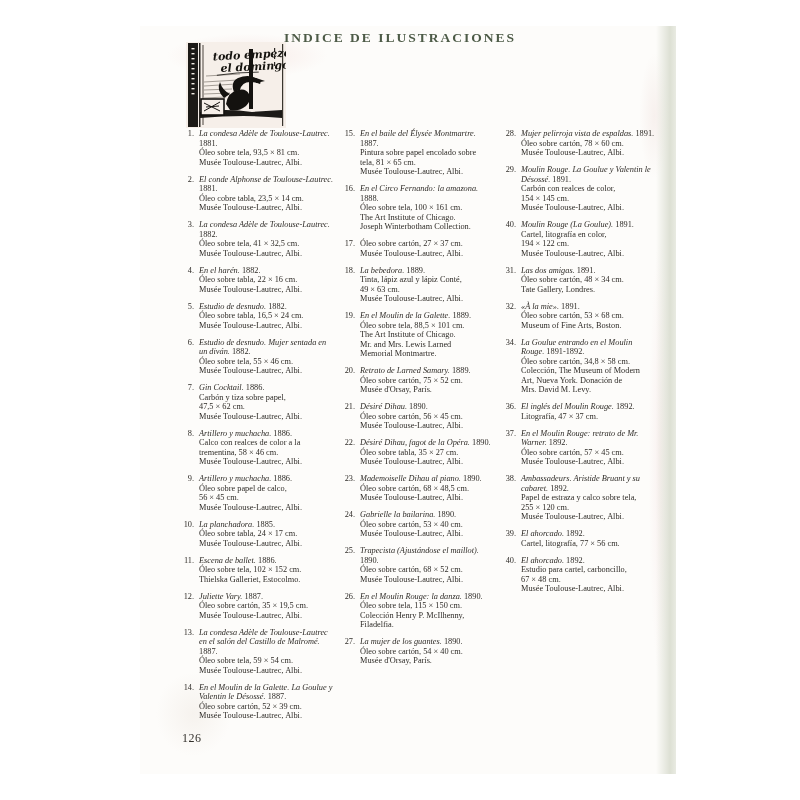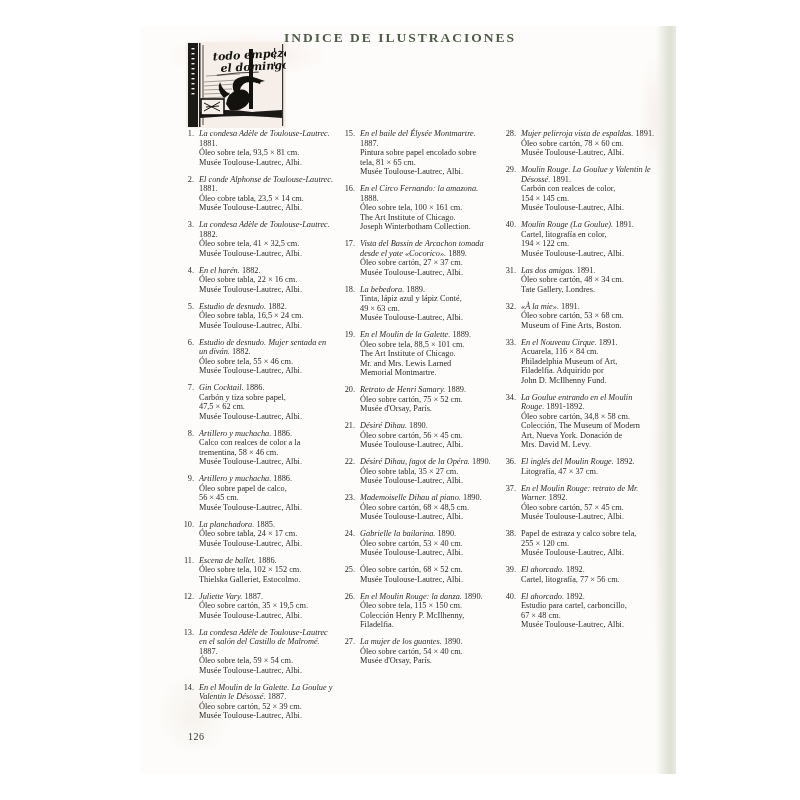--- a/index.html
+++ b/index.html
@@ -39,21 +39,21 @@
     position:relative;padding-left:18px;margin-bottom:7.5px;
     font-size:8.3px;line-height:9.5px;color:#2e2b27;
   }
   .entry .num{
     position:absolute;left:0;top:0;width:13px;text-align:right;
   }
   .entry .t{font-style:italic;}
   .entry .y{font-style:normal;}
   .detail{white-space:normal;}
   .pageno{
-    position:absolute;left:188px;top:731px;font-size:10px;color:#33312c;
+    position:absolute;left:182px;top:731px;font-size:12px;color:#33312c;
     letter-spacing:.5px;
   }
   svg text.script{
     font-family:"DejaVu Serif","Liberation Serif",serif;
     font-style:italic;font-weight:bold;font-size:11px;fill:#15130f;
   }
 </style>
 </head>
 <body>
 
@@ -223,42 +223,41 @@
         </div>
         <div class="entry">
           <span class="num">16.</span>
           <div class="head"><span class="t">En el Circo Fernando: la amazona.</span> <span class="y">1888.</span></div>
           <div class="detail">Óleo sobre tela, 100 × 161 cm.</div>
           <div class="detail">The Art Institute of Chicago.</div>
           <div class="detail">Joseph Winterbotham Collection.</div>
         </div>
         <div class="entry">
           <span class="num">17.</span>
-          <div class="head"><span class="t">Vista del Bassin de Arcachon tomada desde el yate «Cocorico».</span> <span class="y">1889.</span></div>
           <div class="detail">Óleo sobre cartón, 27 × 37 cm.</div>
           <div class="detail">Musée Toulouse-Lautrec, Albi.</div>
         </div>
         <div class="entry">
           <span class="num">18.</span>
           <div class="head"><span class="t">La bebedora.</span> <span class="y">1889.</span></div>
           <div class="detail">Tinta, lápiz azul y lápiz Conté,</div>
           <div class="detail">49 × 63 cm.</div>
           <div class="detail">Musée Toulouse-Lautrec, Albi.</div>
         </div>
         <div class="entry">
           <span class="num">19.</span>
           <div class="head"><span class="t">En el Moulin de la Galette.</span> <span class="y">1889.</span></div>
           <div class="detail">Óleo sobre tela, 88,5 × 101 cm.</div>
           <div class="detail">The Art Institute of Chicago.</div>
           <div class="detail">Mr. and Mrs. Lewis Larned</div>
           <div class="detail">Memorial Montmartre.</div>
         </div>
         <div class="entry">
           <span class="num">20.</span>
-          <div class="head"><span class="t">Retrato de Henri Samary.</span> <span class="y">1889.</span></div>
+          <div class="head"><span class="t">Retrato de Larned Samary.</span> <span class="y">1889.</span></div>
           <div class="detail">Óleo sobre cartón, 75 × 52 cm.</div>
           <div class="detail">Musée d'Orsay, París.</div>
         </div>
         <div class="entry">
           <span class="num">21.</span>
           <div class="head"><span class="t">Désiré Dihau.</span> <span class="y">1890.</span></div>
           <div class="detail">Óleo sobre cartón, 56 × 45 cm.</div>
           <div class="detail">Musée Toulouse-Lautrec, Albi.</div>
         </div>
         <div class="entry">
@@ -274,20 +273,21 @@
           <div class="detail">Musée Toulouse-Lautrec, Albi.</div>
         </div>
         <div class="entry">
           <span class="num">24.</span>
           <div class="head"><span class="t">Gabrielle la bailarina.</span> <span class="y">1890.</span></div>
           <div class="detail">Óleo sobre cartón, 53 × 40 cm.</div>
           <div class="detail">Musée Toulouse-Lautrec, Albi.</div>
         </div>
         <div class="entry">
           <span class="num">25.</span>
+          <div class="head"><span class="t">Trapecista (Ajustándose el maillot).</span> <span class="y">1890.</span></div>
           <div class="detail">Óleo sobre cartón, 68 × 52 cm.</div>
           <div class="detail">Musée Toulouse-Lautrec, Albi.</div>
         </div>
         <div class="entry">
           <span class="num">26.</span>
           <div class="head"><span class="t">En el Moulin Rouge: la danza.</span> <span class="y">1890.</span></div>
           <div class="detail">Óleo sobre tela, 115 × 150 cm.</div>
           <div class="detail">Colección Henry P. McIlhenny,</div>
           <div class="detail">Filadelfia.</div>
         </div>
@@ -323,28 +323,20 @@
           <span class="num">31.</span>
           <div class="head"><span class="t">Las dos amigas.</span> <span class="y">1891.</span></div>
           <div class="detail">Óleo sobre cartón, 48 × 34 cm.</div>
           <div class="detail">Tate Gallery, Londres.</div>
         </div>
         <div class="entry">
           <span class="num">32.</span>
           <div class="head"><span class="t">«À la mie».</span> <span class="y">1891.</span></div>
           <div class="detail">Óleo sobre cartón, 53 × 68 cm.</div>
           <div class="detail">Museum of Fine Arts, Boston.</div>
-        </div>
-        <div class="entry">
-          <span class="num">33.</span>
-          <div class="head"><span class="t">En el Nouveau Cirque.</span> <span class="y">1891.</span></div>
-          <div class="detail">Acuarela, 116 × 84 cm.</div>
-          <div class="detail">Philadelphia Museum of Art,</div>
-          <div class="detail">Filadelfia. Adquirido por</div>
-          <div class="detail">John D. McIlhenny Fund.</div>
         </div>
         <div class="entry">
           <span class="num">34.</span>
           <div class="head"><span class="t">La Goulue entrando en el Moulin Rouge.</span> <span class="y">1891-1892.</span></div>
           <div class="detail">Óleo sobre cartón, 34,8 × 58 cm.</div>
           <div class="detail">Colección, The Museum of Modern</div>
           <div class="detail">Art, Nueva York. Donación de</div>
           <div class="detail">Mrs. David M. Levy.</div>
         </div>
         <div class="entry">
@@ -353,20 +345,21 @@
           <div class="detail">Litografía, 47 × 37 cm.</div>
         </div>
         <div class="entry">
           <span class="num">37.</span>
           <div class="head"><span class="t">En el Moulin Rouge: retrato de Mr. Warner.</span> <span class="y">1892.</span></div>
           <div class="detail">Óleo sobre cartón, 57 × 45 cm.</div>
           <div class="detail">Musée Toulouse-Lautrec, Albi.</div>
         </div>
         <div class="entry">
           <span class="num">38.</span>
+          <div class="head"><span class="t">Ambassadeurs. Aristide Bruant y su cabaret.</span> <span class="y">1892.</span></div>
           <div class="detail">Papel de estraza y calco sobre tela,</div>
           <div class="detail">255 × 120 cm.</div>
           <div class="detail">Musée Toulouse-Lautrec, Albi.</div>
         </div>
         <div class="entry">
           <span class="num">39.</span>
           <div class="head"><span class="t">El ahorcado.</span> <span class="y">1892.</span></div>
           <div class="detail">Cartel, litografía, 77 × 56 cm.</div>
         </div>
         <div class="entry">

